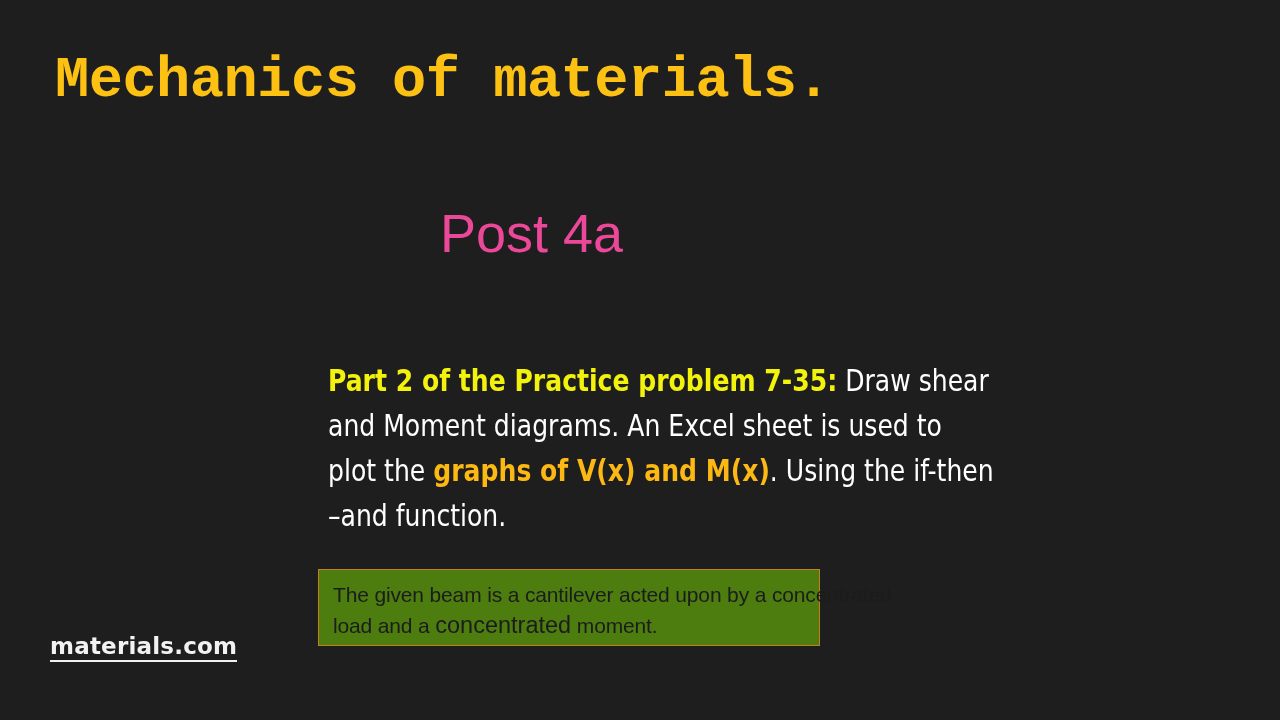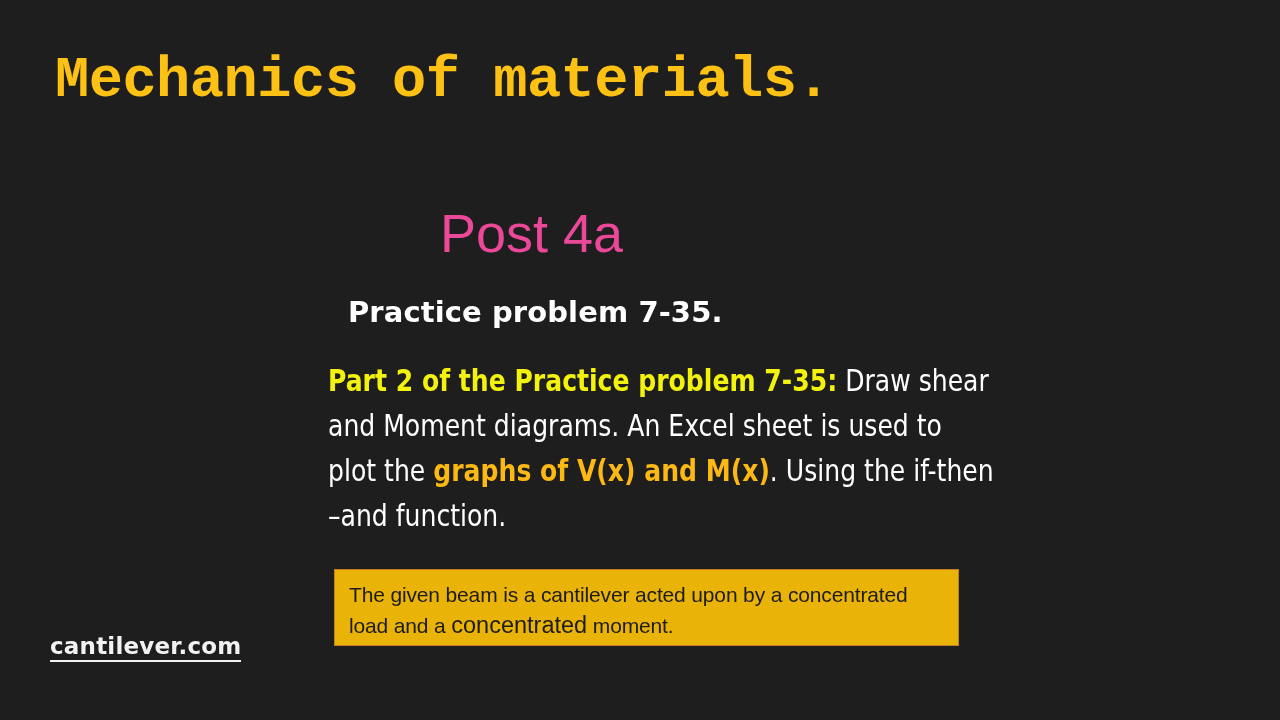--- a/index.html
+++ b/index.html
@@ -83,26 +83,26 @@
     font-weight: bold;
   }
   .body-para .hl-amber {
     color: #fcb813;
     font-weight: bold;
   }
 
   
   .callout {
     position: absolute;
-    left: 334px;
+    left: 318px;
     top: 569px;
-    width: 625px;
+    width: 502px;
     height: 77px;
     box-sizing: border-box;
-    background: #eab308;
+    background: #4d7c0f;
     border: 1.5px solid #c47d1f;
   }
   .callout-text {
     position: absolute;
     left: 14px;
     top: 9px;
     width: 600px;
     font-family: "Liberation Sans", sans-serif;
     font-size: 21px;
     font-weight: normal;
@@ -137,31 +137,30 @@
 </style>
 </head>
 <body>
 
 <div class="slide">
 
   <div class="slide-title">Mechanics of materials.</div>
 
   <div class="post-label">Post 4a</div>
 
-  <div class="practice-heading">Practice problem 7-35.</div>
 
   <div class="body-para">
     <span class="hl-yellow">Part 2 of the Practice problem 7-35:</span><span> Draw shear and Moment diagrams. An Excel sheet is used to plot the </span><span class="hl-amber">graphs of V(x) and M(x)</span><span>. Using the if-then –and function.</span>
   </div>
 
   <div class="callout">
     <div class="callout-text">
       <span>The given beam is a cantilever acted upon by a</span>
       <span>concentrated load and a </span><span class="big-word">concentrated</span><span> moment.</span>
     </div>
   </div>
 
   <div class="footer-mark">
-    <span>cantilever.com</span>
+    <span>materials.com</span>
     <span class="mark-underline"></span>
   </div>
 
 </div>
 
 </body></html>

